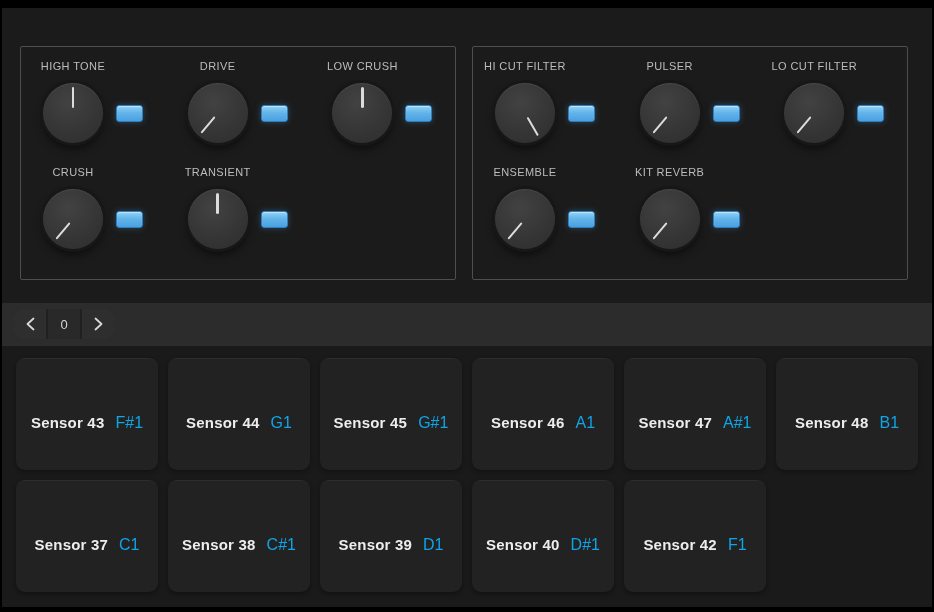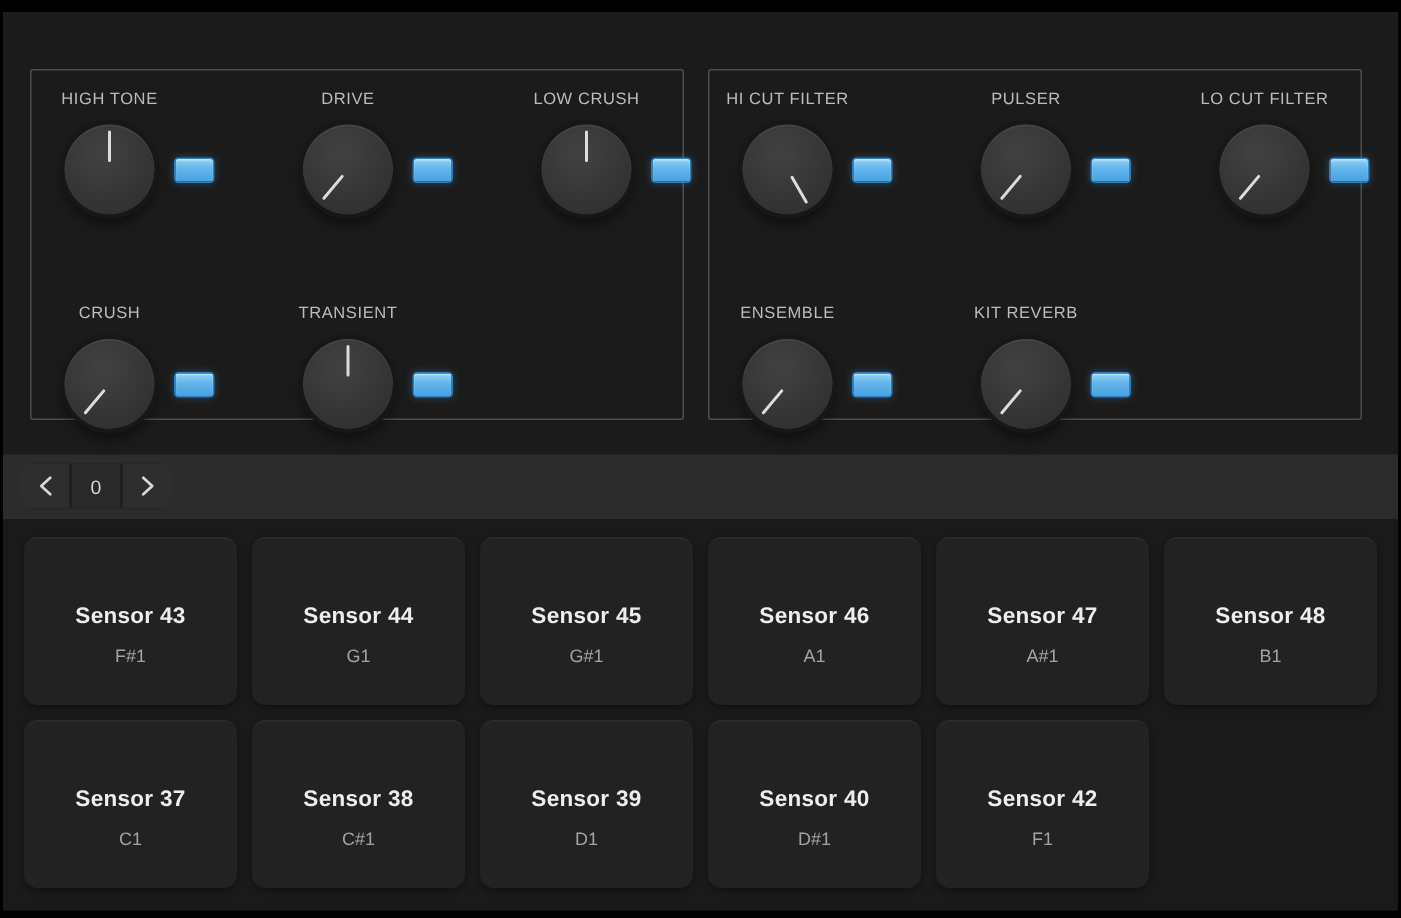--- a/index.html
+++ b/index.html
@@ -6,21 +6,21 @@
   html,body { width:934px; height:612px; background:#000; overflow:hidden;
     font-family:"Liberation Sans", sans-serif; }
   .app { position:absolute; left:2px; right:2px; top:8px; height:599px; background:#1b1b1b; }
 
   
   .panel { position:absolute; top:38px; width:436px; height:234px;
     border:1px solid #4e4e4e; border-radius:2px; background:#1b1b1b; }
   .panel-left  { left:18px; }
   .panel-right { left:470px; }
   .panel-grid { display:grid; grid-template-columns:repeat(3,1fr);
-    grid-template-rows:106px 106px; padding-top:13px;gap:37px; }
+    grid-template-rows:106px 106px; padding-top:13px; }
   .knob-unit { margin-left:22px; }
   .knob-label { width:60px; display:flex; justify-content:center; white-space:nowrap;
     color:#bcbcbc; font-size:11px; letter-spacing:.4px; margin-bottom:11px; }
   .knob-row { display:flex; align-items:center; gap:13px; }
   .knob { position:relative; width:60px; height:60px; border-radius:50%;
     background:radial-gradient(circle at 42% 32%, #424242, #343434 62%, #2d2d2d 100%);
     box-shadow:0 0 0 3px #171717, 0 6px 9px rgba(0,0,0,.55), inset 0 1px 1px rgba(255,255,255,.08);
     cursor:pointer; }
   .knob-rotor { position:absolute; inset:0; }
   .knob-pointer { position:absolute; top:4px; left:50%; margin-left:-1.25px;
@@ -38,24 +38,24 @@
     background:#2e2e2e; cursor:pointer; }
   .seg-value { background:#292929; color:#d6d6d6; font-size:13px; }
   .chev { stroke:#d8d8d8; stroke-width:1.8; fill:none; stroke-linecap:round; stroke-linejoin:round; }
 
   
   .pads-area { position:absolute; left:0; right:0; top:338px; bottom:0; background:#1a1a1a; }
   .pad-grid { position:absolute; left:14px; top:12px; display:grid;
     grid-template-columns:repeat(6,142px); grid-auto-rows:112px; gap:10px; }
   .pad { background:#222222; border-radius:9px; border-top:1px solid rgba(255,255,255,.05);
     box-shadow:0 2px 4px rgba(0,0,0,.35);
-    display:flex; flex-direction:column; align-items:center; justify-content:center;
+    display:flex; flex-direction:row; align-items:center; justify-content:center;
     gap:11px; padding-top:16px; cursor:pointer; }
   .pad-name { color:#ededed; font-size:15px; font-weight:700; letter-spacing:.2px; }
-  .pad-note { color:#a3a3a3; font-size:12px; }
+  .pad-note { color:#0ea5e9; font-size:16px; }
 </style>
 </head>
 <body>
 
 <div class="app">
 
   <div class="panel panel-left">
     <div class="panel-grid">
       <div class="knob-cell">
           <div class="knob-unit">

